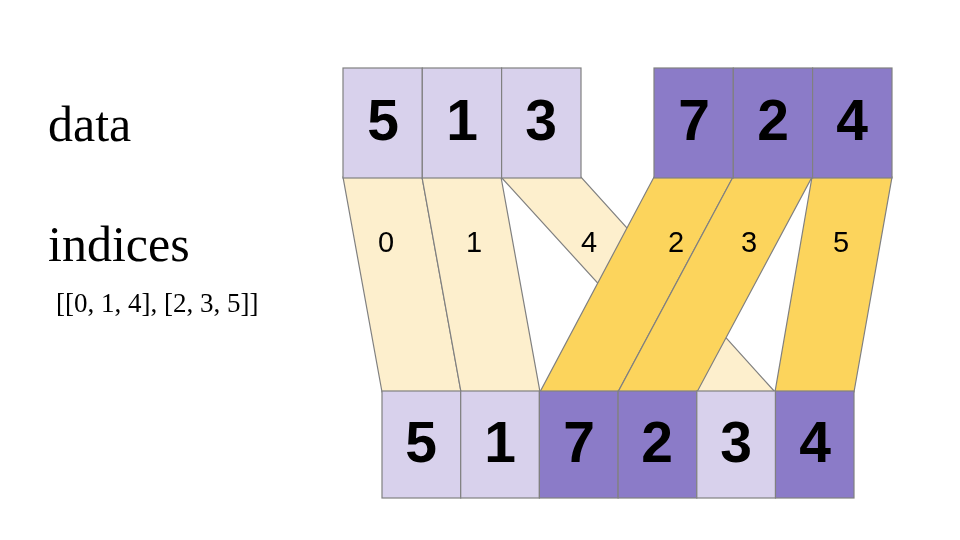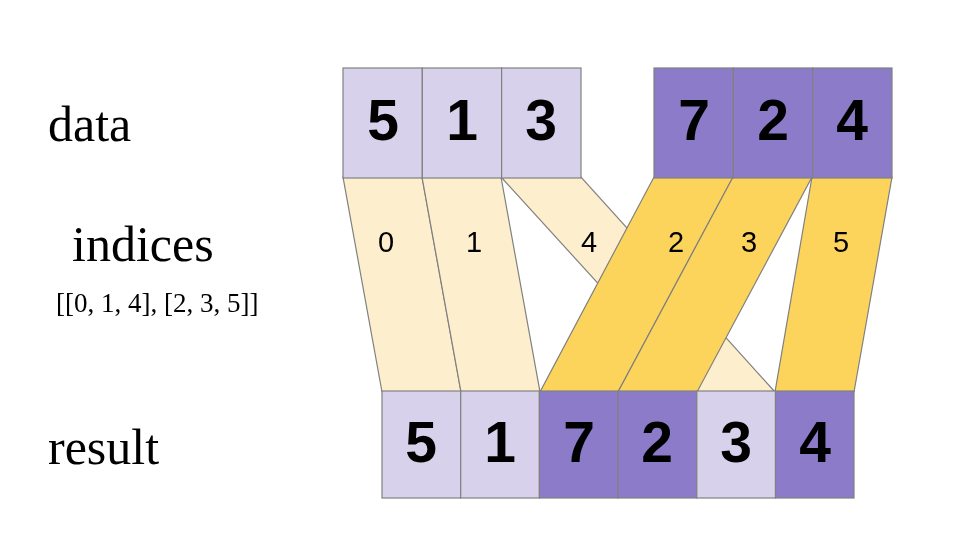--- a/index.html
+++ b/index.html
@@ -12,21 +12,21 @@
   }
   #stage{position:absolute;inset:0;width:960px;height:540px;}
   svg#diagram{position:absolute;left:0;top:0;width:960px;height:540px;display:block;}
   .rowlabel{
     position:absolute;
     font-family:Liberation Serif, serif;
     color:#000;
     white-space:nowrap;
   }
   #label-data{left:48px;top:95px;font-size:50px;line-height:58px;}
-  #label-indices{left:48px;top:215px;font-size:50px;line-height:58px;margin-left:24px;}
+  #label-indices{left:48px;top:215px;font-size:50px;line-height:58px;}
   #label-indices-value{left:56px;top:287px;font-size:27px;line-height:32px;}
   #label-result{left:48px;top:418px;font-size:50px;line-height:58px;}
   .cellnum{
     font-family:"Liberation Sans", sans-serif;
     font-weight:bold;
     font-size:57px;
     fill:#000;
     text-anchor:middle;
     dominant-baseline:middle;
   }
@@ -40,21 +40,20 @@
   }
 </style>
 </head>
 <body>
 
 <div id="stage">
 
   <div class="rowlabel" id="label-data">data</div>
   <div class="rowlabel" id="label-indices">indices</div>
   <div class="rowlabel" id="label-indices-value">[[0, 1, 4], [2, 3, 5]]</div>
-  <div class="rowlabel" id="label-result">result</div>
 
   <svg id="diagram" viewBox="0 0 960 540">
 
     <g id="ribbons">
 
       <polygon points="343,177 422,177 461,392 382,392" fill="#FDEFCD" stroke="#808080" stroke-width="1.2"></polygon>
 
       <polygon points="422,177 501,177 540,392 461,392" fill="#FDEFCD" stroke="#808080" stroke-width="1.2"></polygon>
 
       <polygon points="501,177 581,177 775,392 697,392" fill="#FDEFCD" stroke="#808080" stroke-width="1.2"></polygon>

